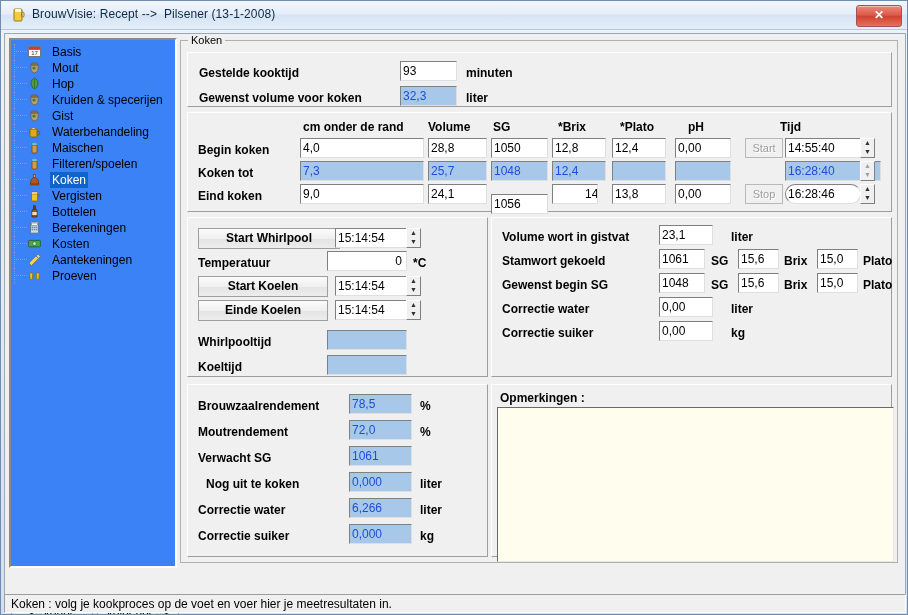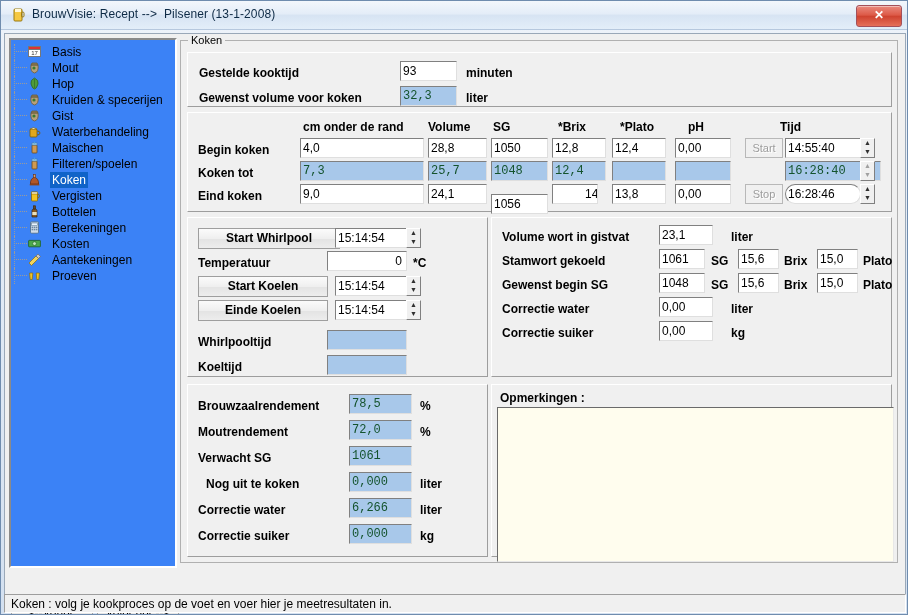--- a/index.html
+++ b/index.html
@@ -190,22 +190,21 @@
     font-size: 12px;
     color: #000000;
     line-height: 18px;
     padding: 0 2px;
     overflow: hidden;
     white-space: nowrap;
     cursor: text;
   }
   .fld.ro {
     background: #a8c8ea;
-    color: #14532d;
-    font-family: Liberation Mono, monospace;
+    color: #1d4ed8;
   }
   .fld.right { text-align: right; padding-right: 4px; }
 
   
   .spin {
     position: absolute;
     width: 15px;
     height: 20px;
     box-sizing: border-box;
     background: #f0f0f0;

